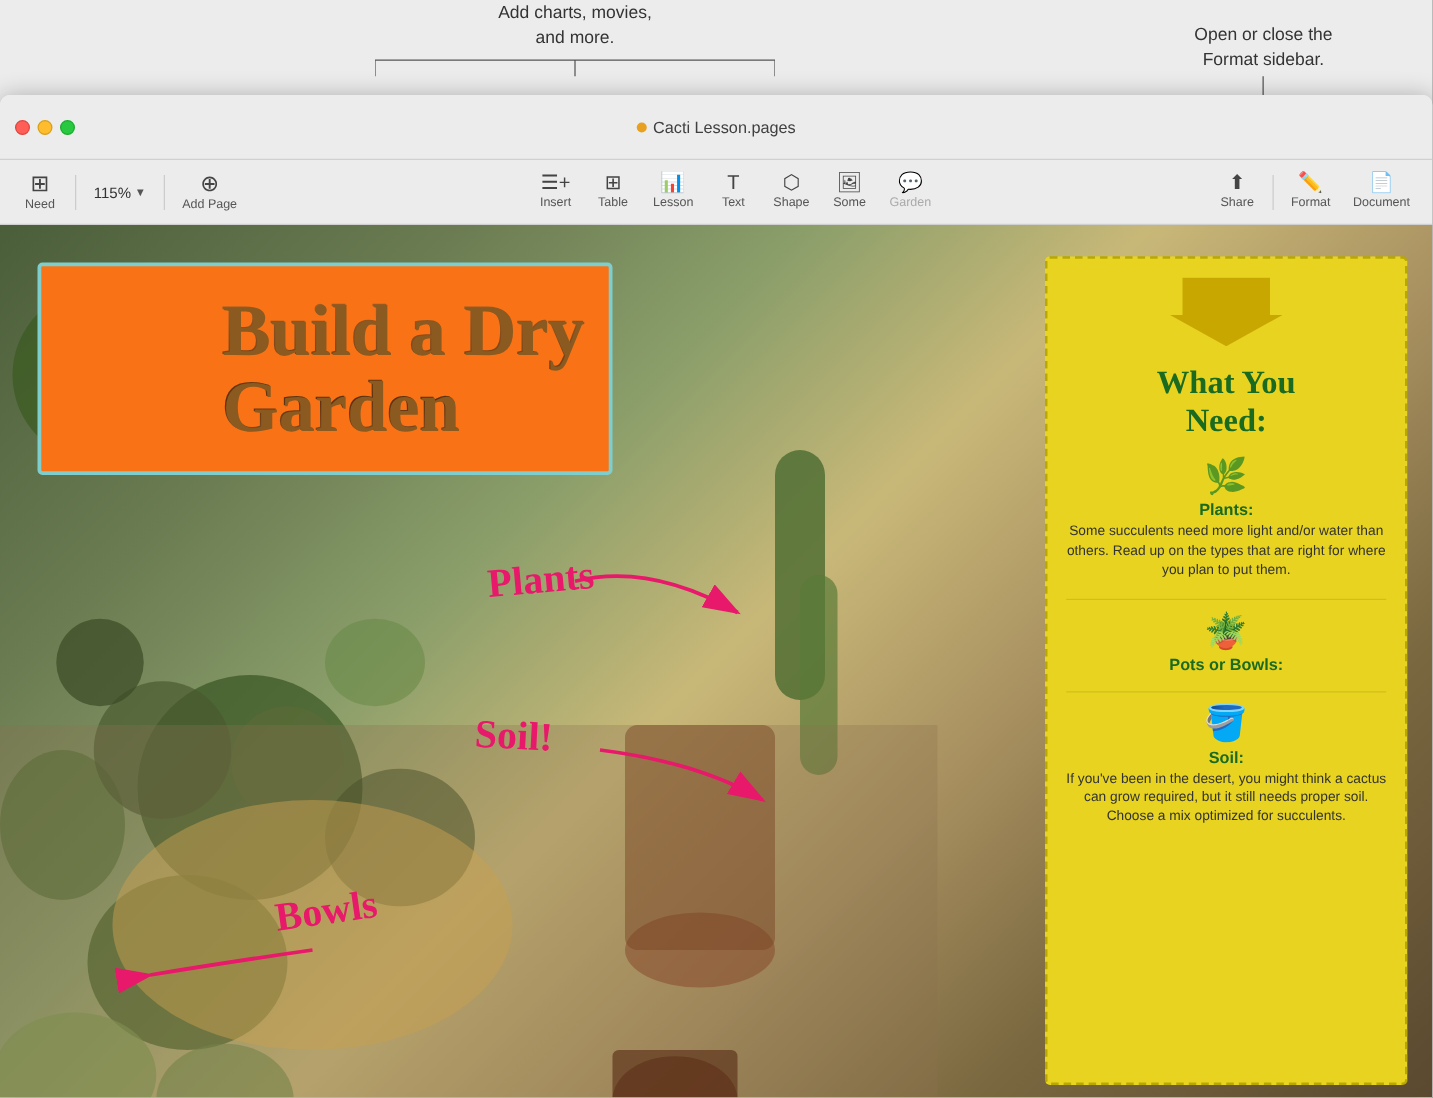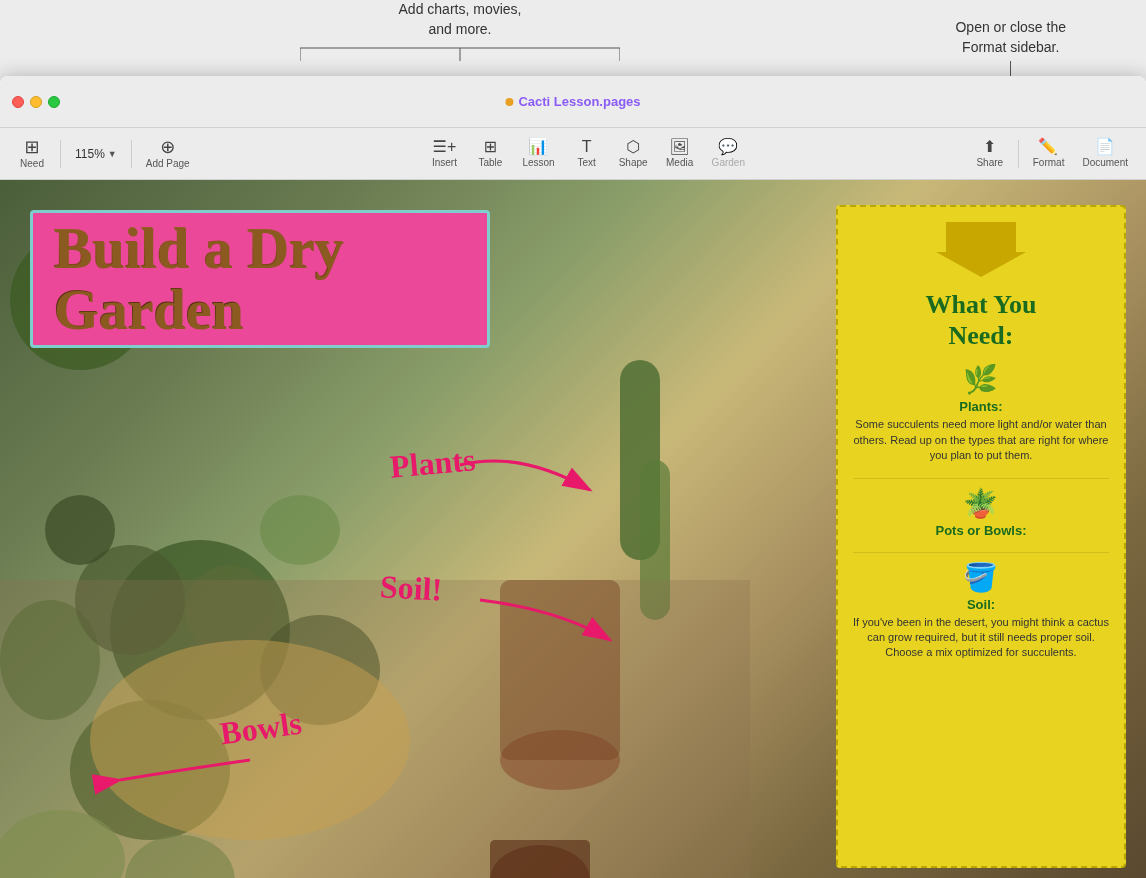--- a/index.html
+++ b/index.html
@@ -87,22 +87,22 @@
     }
     .tl-close { background: #ff5f57; border: 1px solid #e0443e; }
     .tl-min { background: #febc2e; border: 1px solid #d6a01a; }
     .tl-max { background: #28c840; border: 1px solid #1aaa2f; }
 
     .titlebar-title {
       position: absolute;
       left: 50%;
       transform: translateX(-50%);
       font-size: 13px;
-      color: #8b5cf6;
-      font-weight: 700;
+      color: #404040;
+      font-weight: 400;
       display: flex;
       align-items: center;
       gap: 5px;
     }
     .title-dot {
       width: 8px;
       height: 8px;
       background: #e8a020;
       border-radius: 50%;
     }
@@ -198,27 +198,27 @@
       top: 0; left: 0; right: 0; bottom: 0;
       background: linear-gradient(135deg, #4a5e3a 0%, #6b7c52 20%, #8a9e6a 35%, #c8b878 50%, #a89060 65%, #7a6840 80%, #5a4830 100%);
     }
 
     
     .title-box {
       position: absolute;
       top: 30px;
       left: 30px;
       width: 460px;
-      height: 138px;
-      background: #ec4899;
+      height: 170px;
+      background: #f97316;
       border: 3px solid #7ecece;
       border-radius: 4px;
       display: flex;
       align-items: center;
-      justify-content: flex-start;
+      justify-content: flex-end;
       padding: 10px 20px;
     }
     .title-text {
       font-family: Georgia, 'Times New Roman', serif;
       font-size: 58px;
       font-weight: 900;
       color: #5a3a10;
       text-shadow: 1px 1px 0 #8b5a20;
       line-height: 1.05;
       background: linear-gradient(180deg, #a0622a 0%, #7a4518 40%, #5a3010 70%, #8a5528 100%);
@@ -385,21 +385,21 @@
       <button class="toolbar-btn">
         <span class="icon-area" style="font-size:16px;">T</span>
         <span class="btn-label">Text</span>
       </button>
       <button class="toolbar-btn">
         <span class="icon-area" style="font-size:16px;">⬡</span>
         <span class="btn-label">Shape</span>
       </button>
       <button class="toolbar-btn">
         <span class="icon-area" style="font-size:16px;">🖼</span>
-        <span class="btn-label">Media</span>
+        <span class="btn-label">Some</span>
       </button>
       <button class="toolbar-btn disabled">
         <span class="icon-area" style="font-size:16px;color:#aaa;">💬</span>
         <span class="btn-label" style="color:#aaa;">Garden</span>
       </button>
     </div>
 
     <div class="toolbar-right">
       <button class="toolbar-btn">
         <span class="icon-area" style="font-size:16px;">⬆</span>

